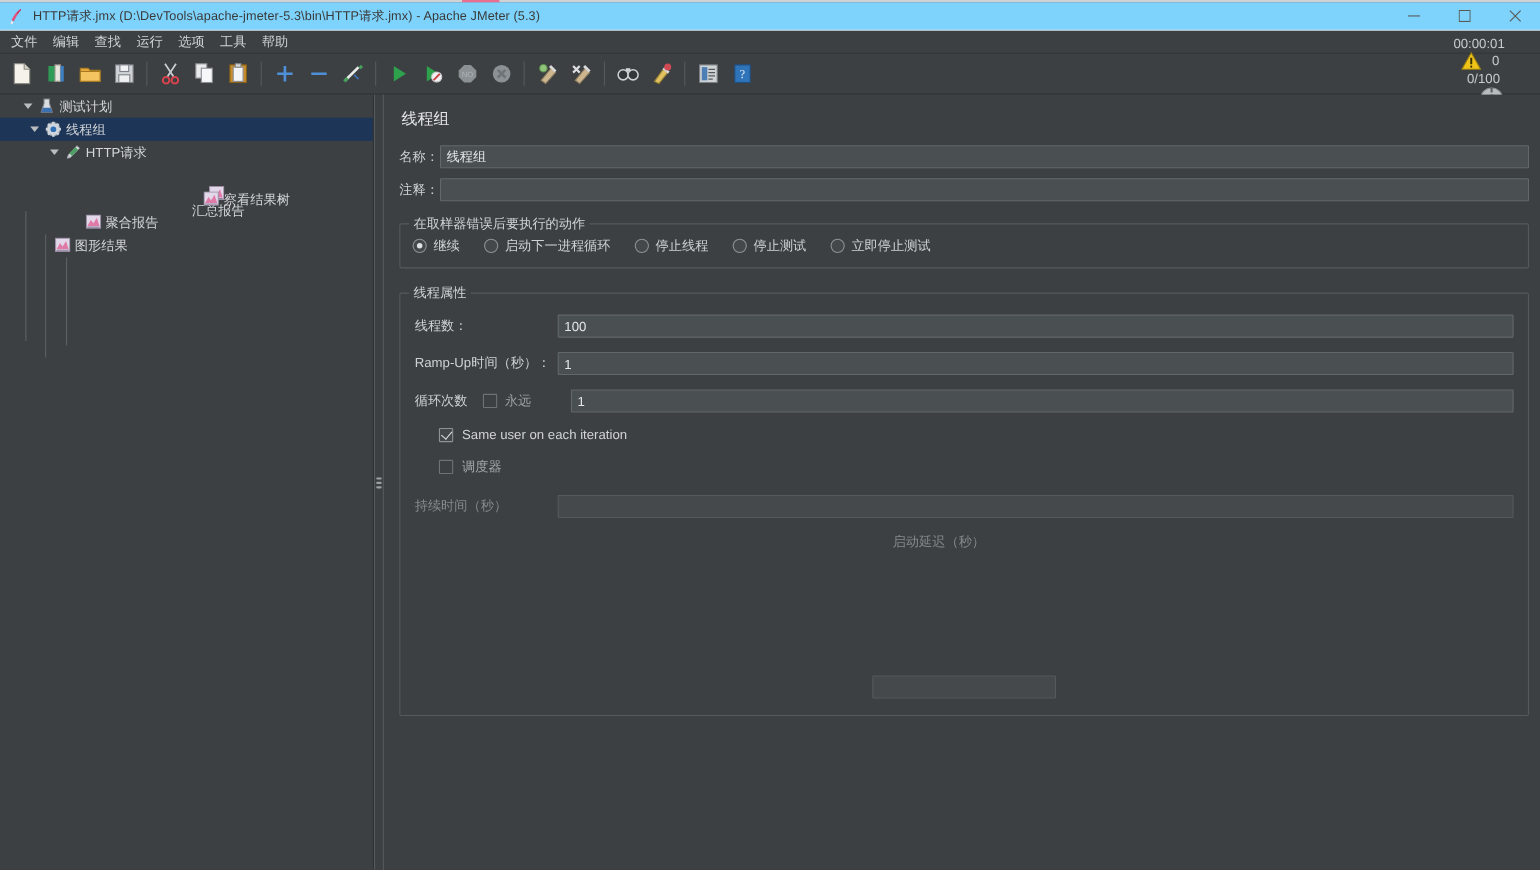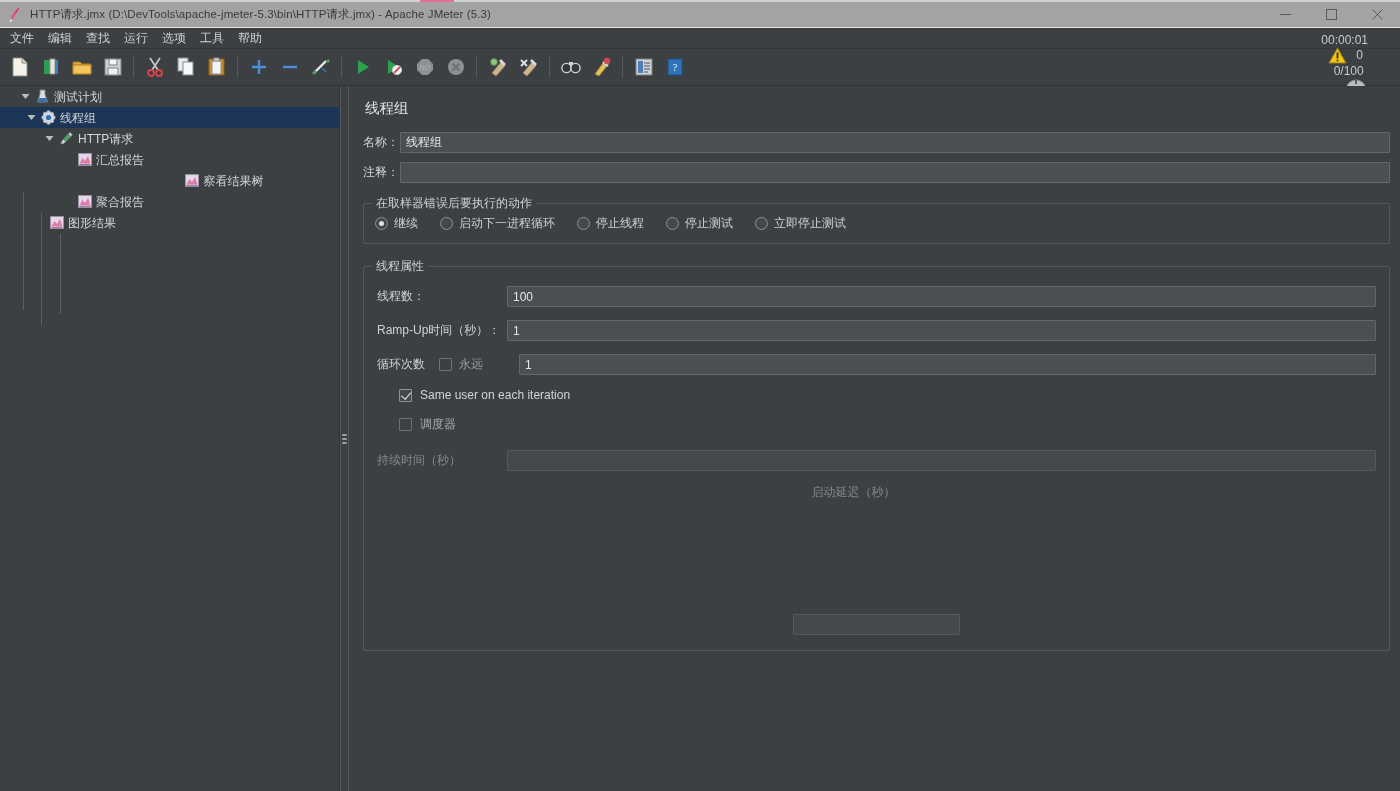--- a/index.html
+++ b/index.html
@@ -12,21 +12,21 @@
     color: #d6d8da;
     -webkit-font-smoothing: antialiased;
   }
 
   
   #top-accent { height: 2px; width: 100%; background: #d0d2d4; position: relative; }
   #top-accent .seg { position: absolute; top: 0; height: 2px; background: #e86e92; left: 420px; width: 34px; }
 
   
   #titlebar {
-    height: 26px; background: #a3a3a3; display: flex; align-items: center;
+    height: 26px; background: #7dd3fc; display: flex; align-items: center;
     border-bottom: 1px solid #e3e3e3;
   }
   #titlebar .app-icon {
     width: 28px; height: 26px; display:flex; align-items:center; justify-content:center; flex:0 0 28px;
   }
   #titlebar .title-text {
     font-size: 11.5px; color: #3a3a3a; white-space: nowrap; flex: 1 1 auto;
     padding-left: 2px; letter-spacing: 0.1px;
   }
   .win-btns { display: flex; height: 26px; flex: 0 0 auto; }
@@ -423,21 +423,21 @@
       <div class="tree-icon">
         <svg width="15" height="15" viewBox="0 0 15 15">
           <path d="M11 1.4 L13.4 3.8 L5 12.2 L2.2 12.9 L3 10 Z" fill="#d9dde0" stroke="#8a8e92" stroke-width="0.8"></path>
           <path d="M9.6 2.8 L12 5.2 L6.4 10.8 L4 8.4 Z" fill="#4fa064"></path>
           <path d="M2.2 12.9 L3 10 L5 12.2 Z" fill="#b8bcc0"></path>
         </svg>
       </div>
       <div class="tree-label">HTTP请求</div>
     </div>
 
-    <div class="tree-row" style="padding-left:58px;">
+    <div class="tree-row" style="padding-left:58px;flex-direction:column;">
       <div class="tw"></div>
       <div class="tree-icon">
         <svg width="14" height="13" viewBox="0 0 14 13">
           <rect x="0.5" y="0.5" width="13" height="12" fill="#e3d8ea" stroke="#9c8fa6"></rect>
           <path d="M1.5 10.5 L4.5 5 L7 8 L10 3 L12.5 10.5 Z" fill="#e07ba8"></path>
           <path d="M1.5 11.5 h11" stroke="#8f7f9a"></path>
         </svg>
       </div>
       <div class="tree-label">汇总报告</div>
     </div>

